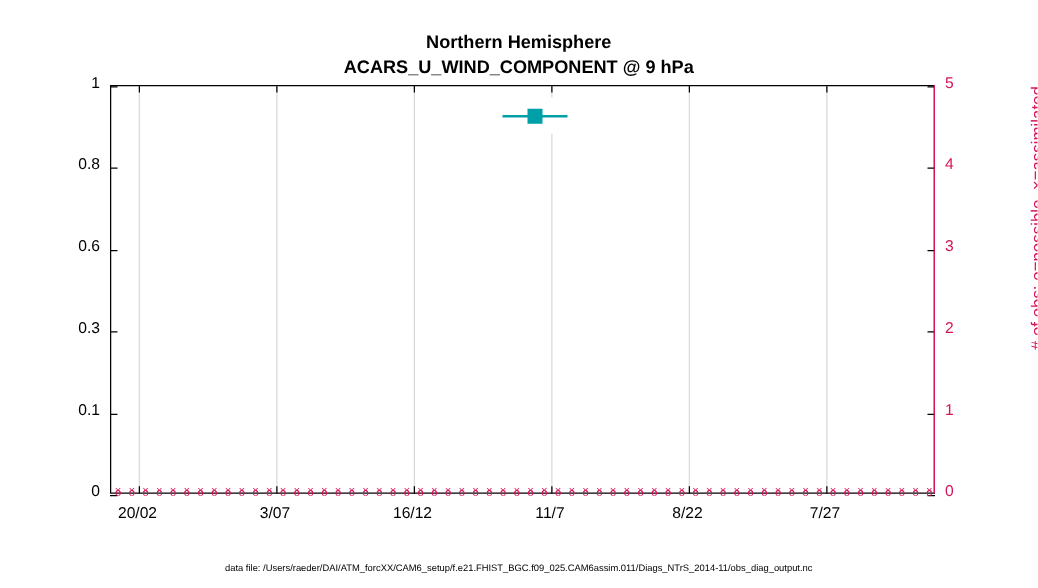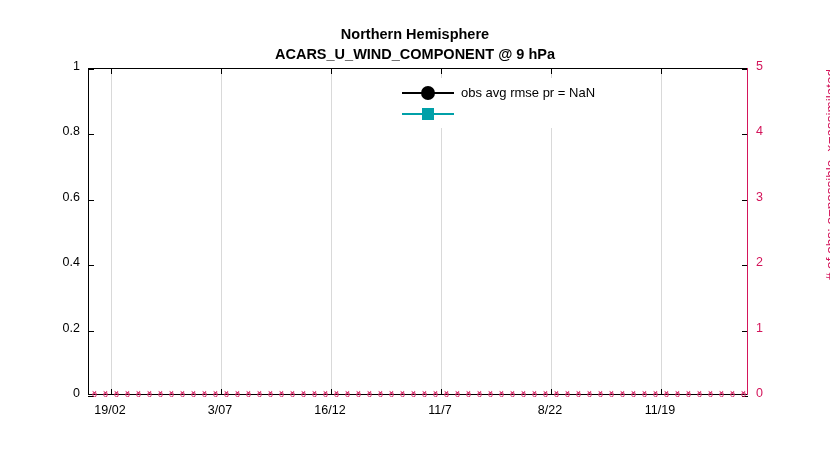--- a/index.html
+++ b/index.html
@@ -347,48 +347,42 @@
       <div class="obs-marker possible" style="left: 632.5px; top: 325px;">o</div>
       <div class="obs-marker" style="left: 632.5px; top: 324px;">×</div>
       <div class="obs-marker possible" style="left: 643.5px; top: 325px;">o</div>
       <div class="obs-marker" style="left: 643.5px; top: 324px;">×</div>
       <div class="obs-marker possible" style="left: 654.5px; top: 325px;">o</div>
       <div class="obs-marker" style="left: 654.5px; top: 324px;">×</div>
       <div style="position: absolute; right: -1px; top: -1px; bottom: -1px; width: 1.5px; background: rgb(212, 20, 90);"></div>
     </div>
 
   <div id="ylabel-right"># of obs: o=possible, ×=assimilated</div>
+  <div id="datafile">data file: /Users/raeder/DAI/ATM_forcXX/CAM6_setup/f.e21.FHIST_BGC.f09_025.CAM6assim.011/Diags_NTrS_2014-11/obs_diag_output.nc</div>
 
   <div id="legend">
-      <div class="legend-row">
-        <span class="legend-sample">
-          <span class="legend-line" style="background: rgb(0, 0, 0);"></span>
-          <span class="legend-marker-circle" style="background: rgb(0, 0, 0);"></span>
-        </span>
-        <span>obs avg rmse pr = NaN</span>
-      </div>
       <div class="legend-row">
         <span class="legend-sample">
           <span class="legend-line" style="background: rgb(0, 160, 168);"></span>
           <span class="legend-marker-square" style="background: rgb(0, 160, 168);"></span>
         </span>
       </div>
     </div>
 
-<div class="xticklabel" style="left: 110px; top: 403px;">19/02</div>
+<div class="xticklabel" style="left: 110px; top: 403px;">20/02</div>
     <div class="xticklabel" style="left: 220px; top: 403px;">3/07</div>
     <div class="xticklabel" style="left: 330px; top: 403px;">16/12</div>
     <div class="xticklabel" style="left: 440px; top: 403px;">11/7</div>
     <div class="xticklabel" style="left: 550px; top: 403px;">8/22</div>
-    <div class="xticklabel" style="left: 660px; top: 403px;">11/19</div>
+    <div class="xticklabel" style="left: 660px; top: 403px;">7/27</div>
     <div class="yticklabel-left" style="left: 40px; top: 395px;">0</div>
     <div class="yticklabel-right" style="left: 756px; top: 395px;">0</div>
-    <div class="yticklabel-left" style="left: 40px; top: 329.6px;">0.2</div>
+    <div class="yticklabel-left" style="left: 40px; top: 329.6px;">0.1</div>
     <div class="yticklabel-right" style="left: 756px; top: 329.6px;">1</div>
-    <div class="yticklabel-left" style="left: 40px; top: 264.2px;">0.4</div>
+    <div class="yticklabel-left" style="left: 40px; top: 264.2px;">0.3</div>
     <div class="yticklabel-right" style="left: 756px; top: 264.2px;">2</div>
     <div class="yticklabel-left" style="left: 40px; top: 198.8px;">0.6</div>
     <div class="yticklabel-right" style="left: 756px; top: 198.8px;">3</div>
     <div class="yticklabel-left" style="left: 40px; top: 133.4px;">0.8</div>
     <div class="yticklabel-right" style="left: 756px; top: 133.4px;">4</div>
     <div class="yticklabel-left" style="left: 40px; top: 68px;">1</div>
     <div class="yticklabel-right" style="left: 756px; top: 68px;">5</div>
   </div>
 
 </body></html>

